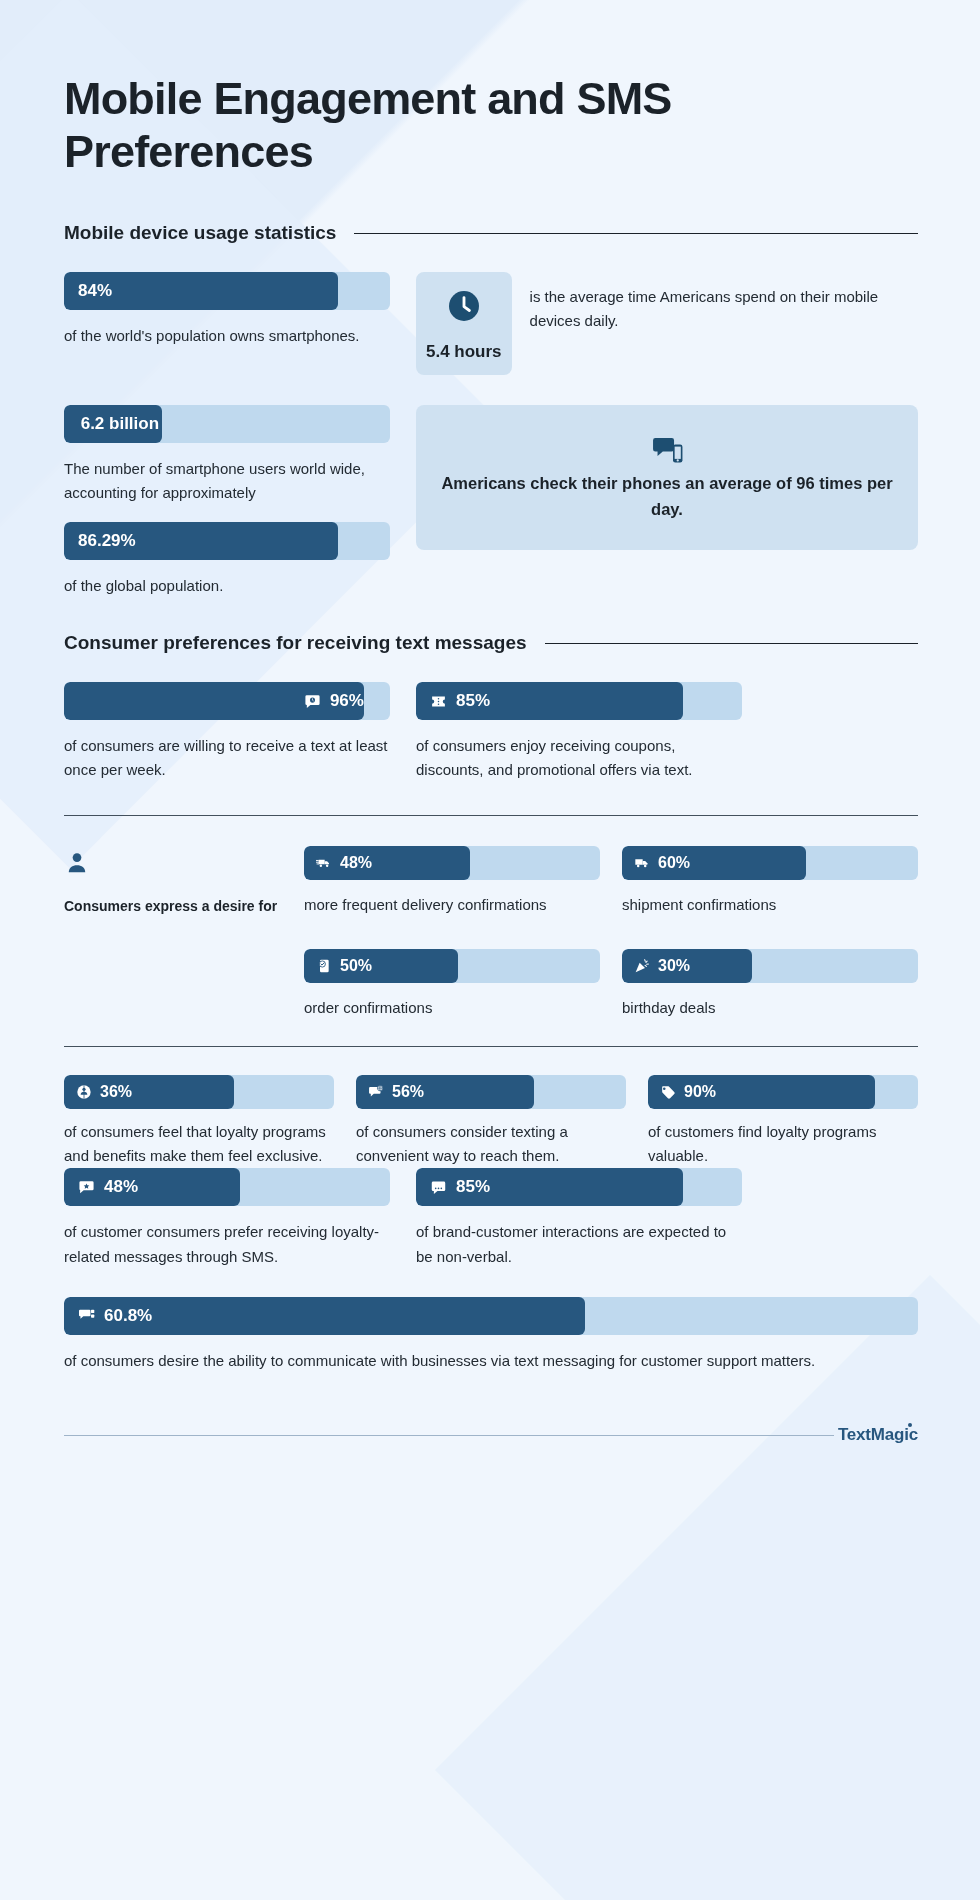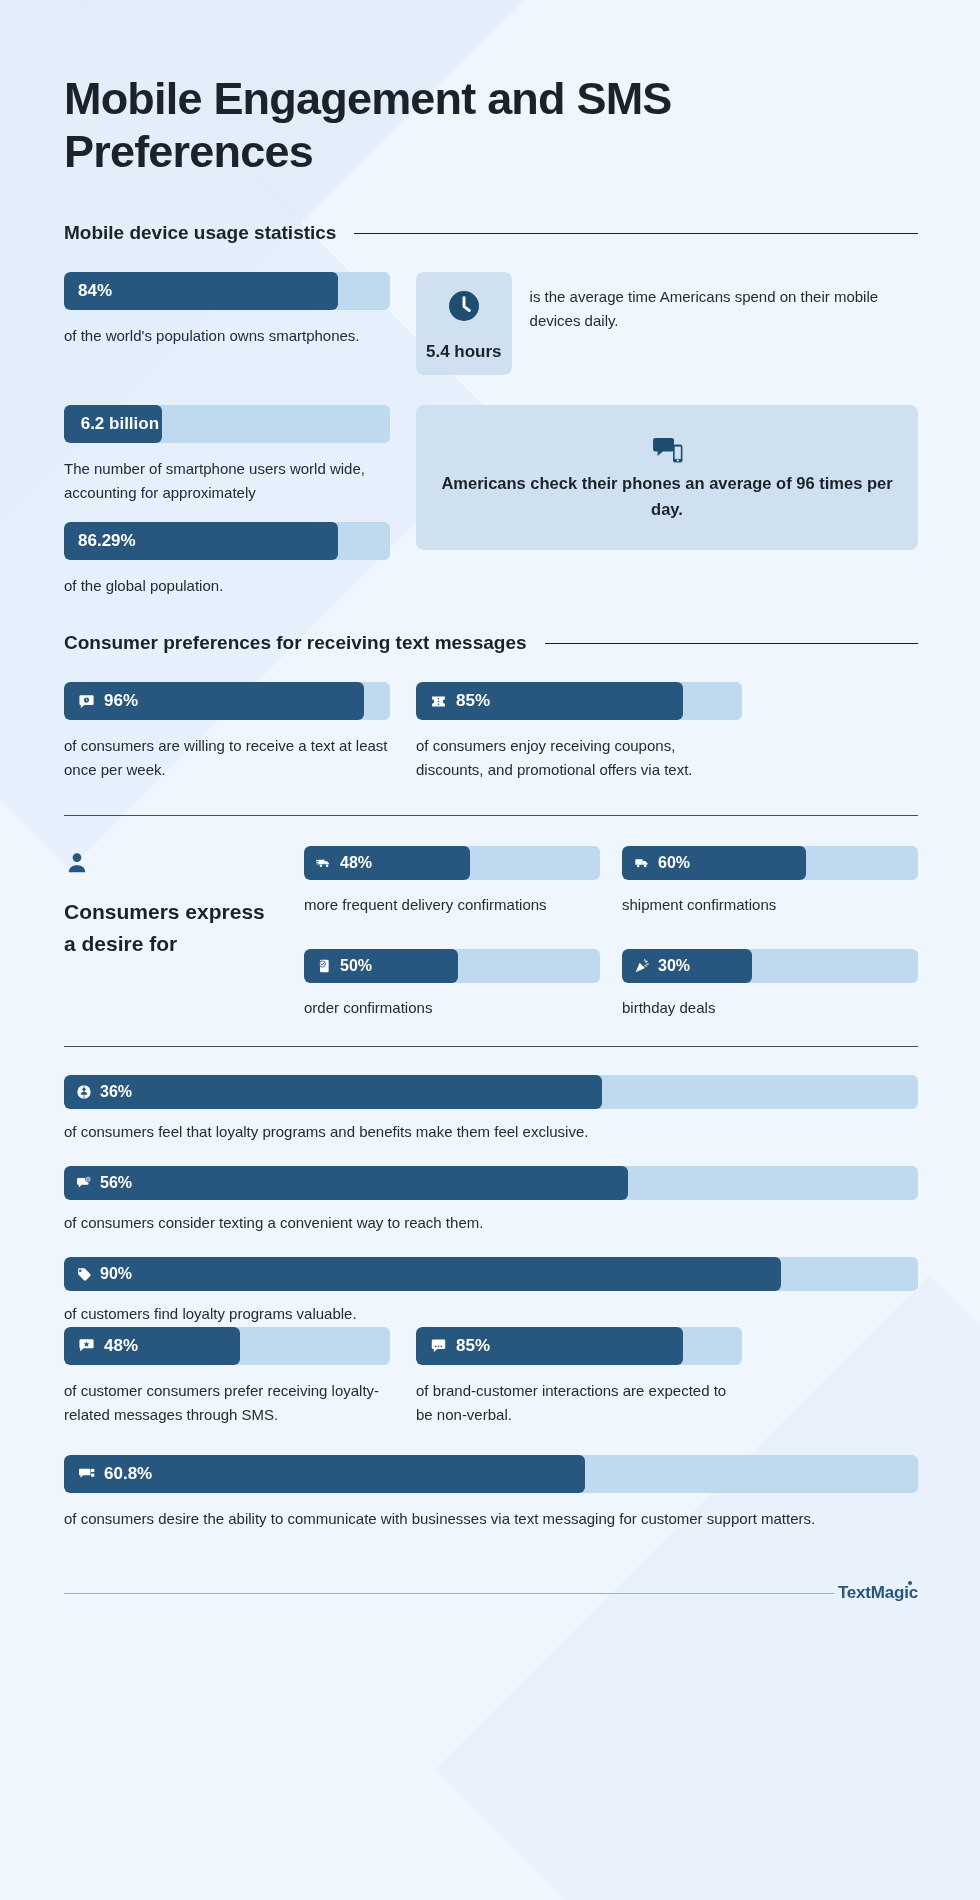--- a/index.html
+++ b/index.html
@@ -147,36 +147,36 @@
     line-height: 1.55;
     color: #1b2229;
   }
 
   .two-col { display: flex; gap: 26px; }
   .two-col > div { width: 326px; }
 
   .desire { display: flex; gap: 24px; }
   .desire .lbl-col { width: 216px; padding-top: 4px; }
   .desire .lbl-col .t {
-    font-size: 21px;
+    font-size: 14px;
     font-weight: 700;
     line-height: 1.55;
     color: #1b2229;
     margin-top: 16px;
   }
   .desire .grid {
     flex: 1;
     display: grid;
     grid-template-columns: 1fr 1fr;
     column-gap: 22px;
     row-gap: 32px;
   }
   .desire .grid .cap { font-size: 15px; color: #232b33; line-height: 1.6; margin-top: 13px; }
 
-  .three-col { display: grid; grid-template-columns: 1fr; gap: 22px; }
+  .three-col { display: grid; grid-template-columns: 1fr 1fr 1fr; gap: 22px; }
 
   .footer {
     margin-top: 52px;
     display: flex;
     align-items: center;
     gap: 4px;
   }
   .footer .rule { flex: 1; height: 1px; background: #9fb4c9; }
   .footer .logo {
     font-size: 17px;
@@ -264,21 +264,21 @@
     </div>
 
     <div class="section-head" style="margin-top:34px">
       <span class="txt">Consumer preferences for receiving text messages</span>
       <span class="rule"></span>
     </div>
 
     <div class="two-col">
       <div>
         <div class="bar">
-          <div class="fill" id="f-willing" style="width: 92%;">
+          <div class="fill" id="f-willing" style="width: 92%; justify-content: flex-end;">
             <span class="ico">
               <svg width="17" height="17" viewBox="0 0 24 24" fill="#ffffff">
                   <path d="M4 3h16a2 2 0 0 1 2 2v10a2 2 0 0 1-2 2H9l-5 4v-4H4a2 2 0 0 1-2-2V5a2 2 0 0 1 2-2z"></path>
                   <circle cx="12" cy="10" r="3.6" fill="#27577f"></circle>
                   <path d="M12 7.6v2.6l1.6 1.1" stroke="#ffffff" stroke-width="1" fill="none"></path>
                 </svg>
             </span>
             <span>96%</span>
           </div>
         </div>

